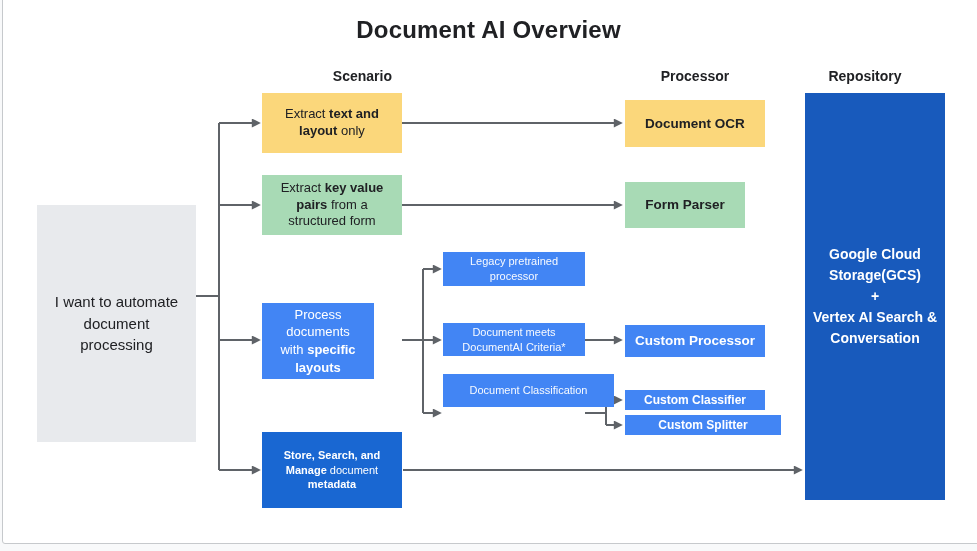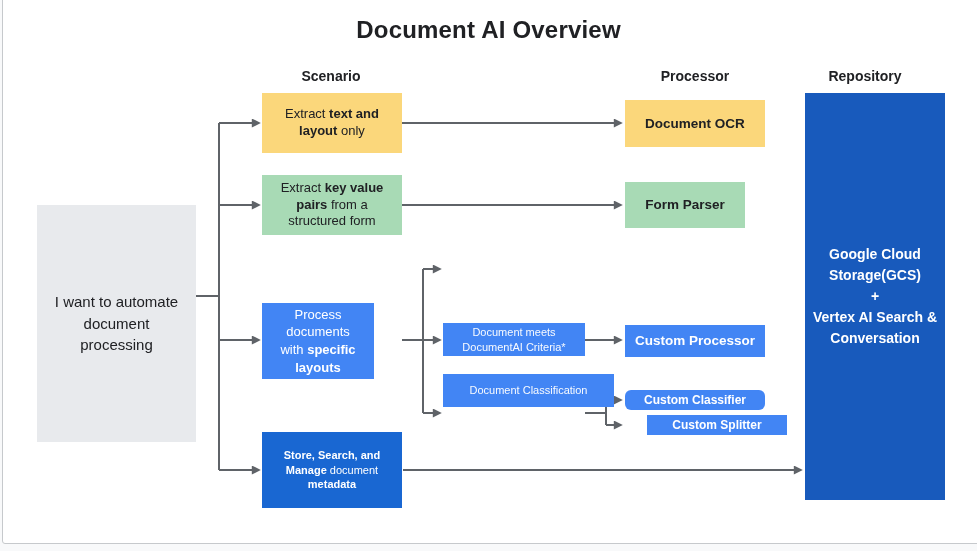--- a/index.html
+++ b/index.html
@@ -31,21 +31,21 @@
 </head>
 <body>
 
 <div id="stage">
   <div id="card"></div>
 
   <div class="layer">
 
     <div id="title">Document AI Overview</div>
 
-    <div class="colhead" style="left:261px;width:140px;">Scenario</div>
+    <div class="colhead" style="left:252px;width:140px;text-align:right;">Scenario</div>
     <div class="colhead" style="left:625px;width:140px;">Processor</div>
     <div class="colhead" style="left:795px;width:140px;">Repository</div>
 
     <svg class="connectors" width="977" height="551" viewBox="0 0 977 551">
       <defs>
         <marker id="ah" viewBox="0 0 10 10" markerWidth="10" markerHeight="9" refX="8" refY="5" orient="auto" markerUnits="userSpaceOnUse">
           <path d="M0 0 L10 5 L0 10 Z"></path>
         </marker>
       </defs>
       <path d="M196,296 H219"></path>
@@ -90,20 +90,24 @@
       <div class="lbl"><span>Process documents
 with </span><b>specific layouts</b></div>
     </div>
 
     <div class="node bluedark" style="left:262px;top:432px;width:140px;height:76px;">
       <div class="lbl"><b>Store, Search, and
 Manage</b><span> document
 </span><b>metadata</b></div>
     </div>
 
+    <div class="node blue small" style="left:443px;top:252px;width:142px;height:34px;">
+      <div class="lbl">Legacy pretrained
+processor</div>
+    </div>
 
     <div class="node blue small" style="left:443px;top:323px;width:142px;height:33px;">
       <div class="lbl">Document meets
 DocumentAI Criteria*</div>
     </div>
 
     <div class="node blue small" style="left:443px;top:374px;width:171px;height:33px;">
       <div class="lbl">Document Classification</div>
     </div>
 
@@ -112,25 +116,25 @@
     </div>
 
     <div class="node green pbold" style="left:625px;top:182px;width:120px;height:46px;">
       <div class="lbl">Form Parser</div>
     </div>
 
     <div class="node blue pbold" style="left:625px;top:325px;width:140px;height:32px;">
       <div class="lbl">Custom Processor</div>
     </div>
 
-    <div class="node blue pbold-sm" style="left:625px;top:390px;width:140px;height:20px;border-radius:6px;">
+    <div class="node blue pbold-sm" style="left:625px;top:390px;width:140px;height:20px;">
       <div class="lbl">Custom Classifier</div>
     </div>
 
-    <div class="node blue pbold-sm" style="left:647px;top:415px;width:140px;height:20px;">
+    <div class="node blue pbold-sm" style="left:625px;top:415px;width:156px;height:20px;">
       <div class="lbl">Custom Splitter</div>
     </div>
 
     <div class="node repo" style="left:805px;top:93px;width:140px;height:407px;">
       <div class="lbl">Google Cloud
 Storage(GCS)
 +
 Vertex AI Search &amp;
 Conversation</div>
     </div>

